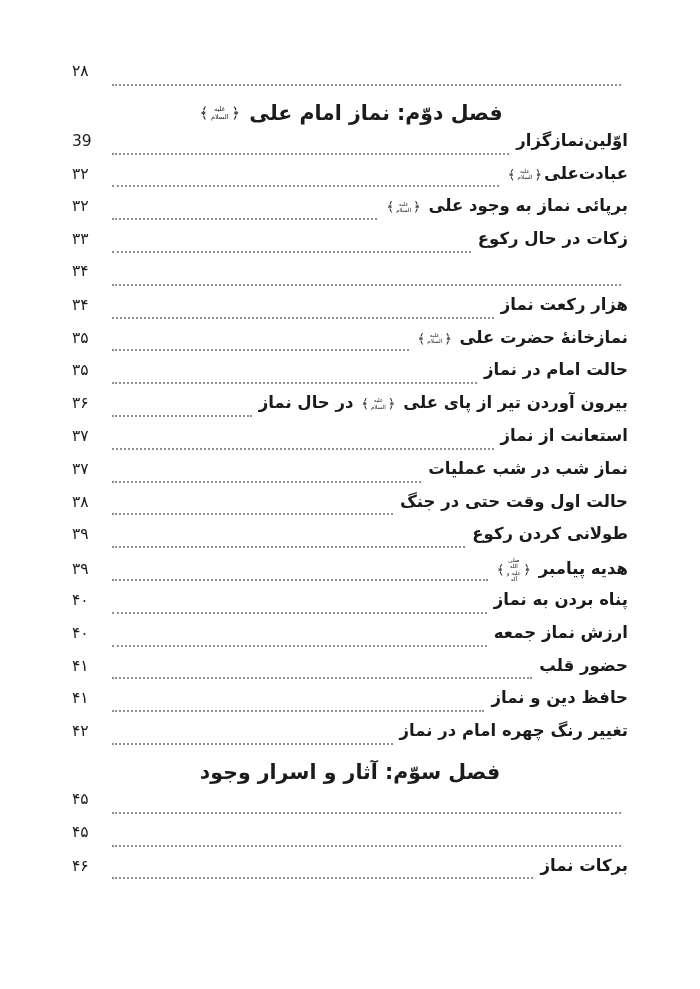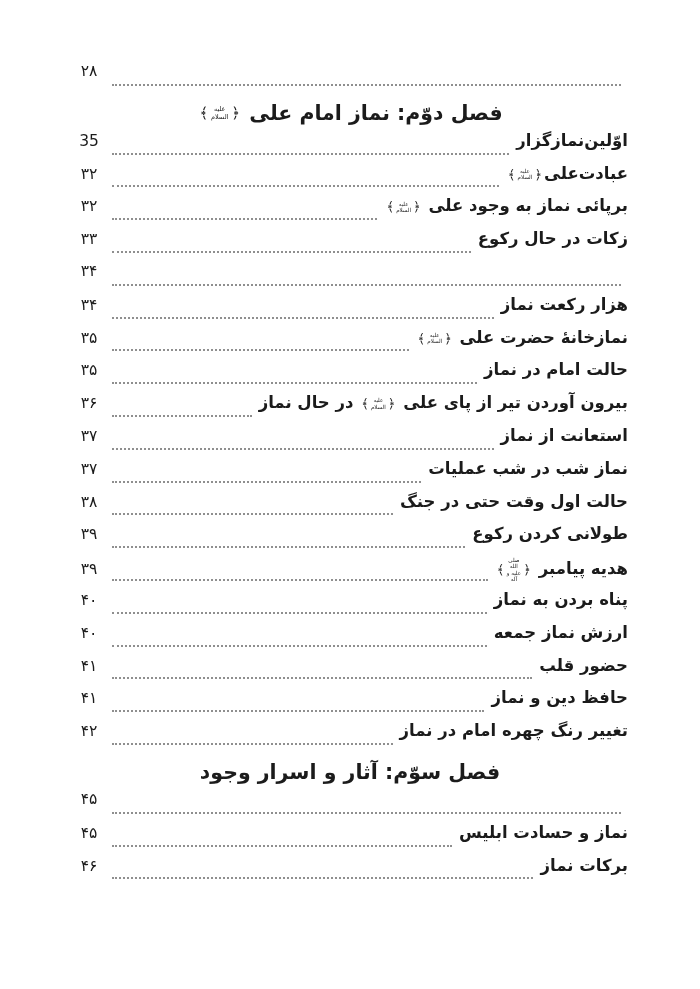--- a/index.html
+++ b/index.html
@@ -32,21 +32,21 @@
     flex: 1 1 auto;
     min-width: 10px;
     align-self: flex-end;
     margin: 0 7px 9px 6px;
     border-bottom: 2px dotted #8f8f8f;
   }
   .pagenum {
     font-size: 15.5px;
     font-weight: normal;
     flex: 0 0 34px;
-    text-align: center;
+    text-align: left;
     white-space: nowrap;
   }
   .heading {
     height: 36px;
     display: flex;
     align-items: center;
     justify-content: center;
     font-weight: bold;
     font-size: 20.5px;
     letter-spacing: -0.2px;
@@ -84,21 +84,21 @@
       <div class="heading">
         <span>فصل دوّم: نماز امام علی <span class="hon">
             <span class="bracket">﴿</span>
             <span class="hon-text">علیه السلام</span>
             <span class="bracket">﴾</span>
           </span></span>
       </div>
       <div class="row">
         <span class="entry-title">اوّلین‌نمازگزار</span>
         <span class="leader"></span>
-        <span class="pagenum">35</span>
+        <span class="pagenum">39</span>
       </div>
       <div class="row">
         <span class="entry-title">عبادت‌علی<span class="hon">
             <span class="bracket">﴿</span>
             <span class="hon-text">علیه السلام</span>
             <span class="bracket">﴾</span>
           </span></span>
         <span class="leader"></span>
         <span class="pagenum">۳۲</span>
       </div>
@@ -203,21 +203,20 @@
         <span class="pagenum">۴۲</span>
       </div>
       <div class="heading">
         <span>فصل سوّم: آثار و اسرار وجود</span>
       </div>
       <div class="row">
         <span class="leader"></span>
         <span class="pagenum">۴۵</span>
       </div>
       <div class="row">
-        <span class="entry-title">نماز و حسادت ابلیس</span>
         <span class="leader"></span>
         <span class="pagenum">۴۵</span>
       </div>
       <div class="row">
         <span class="entry-title">برکات نماز</span>
         <span class="leader"></span>
         <span class="pagenum">۴۶</span>
       </div>
     </div>
 </div>

